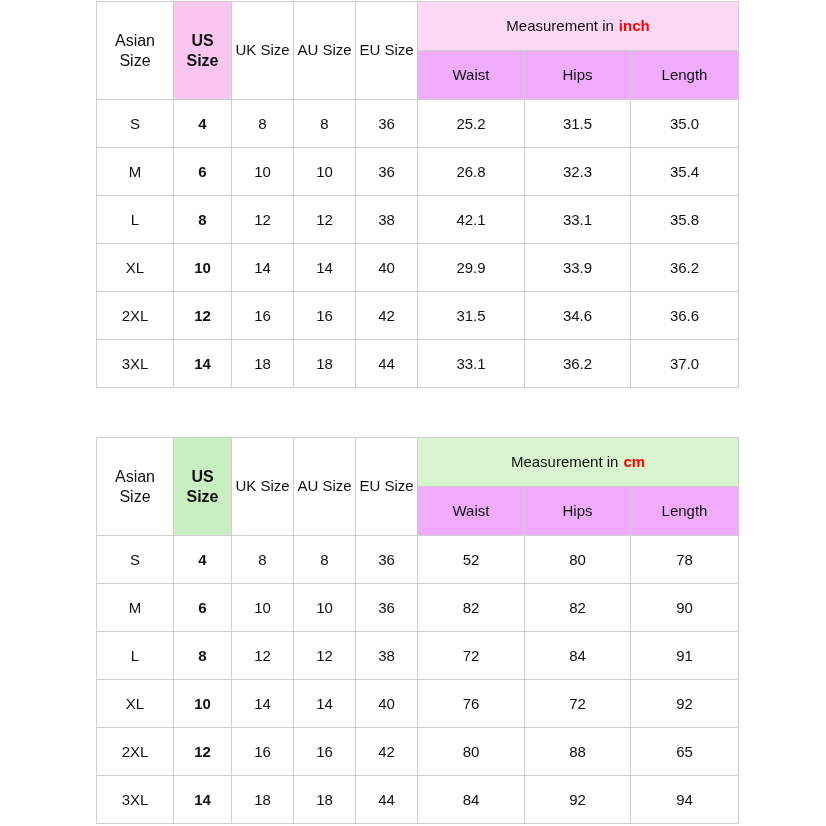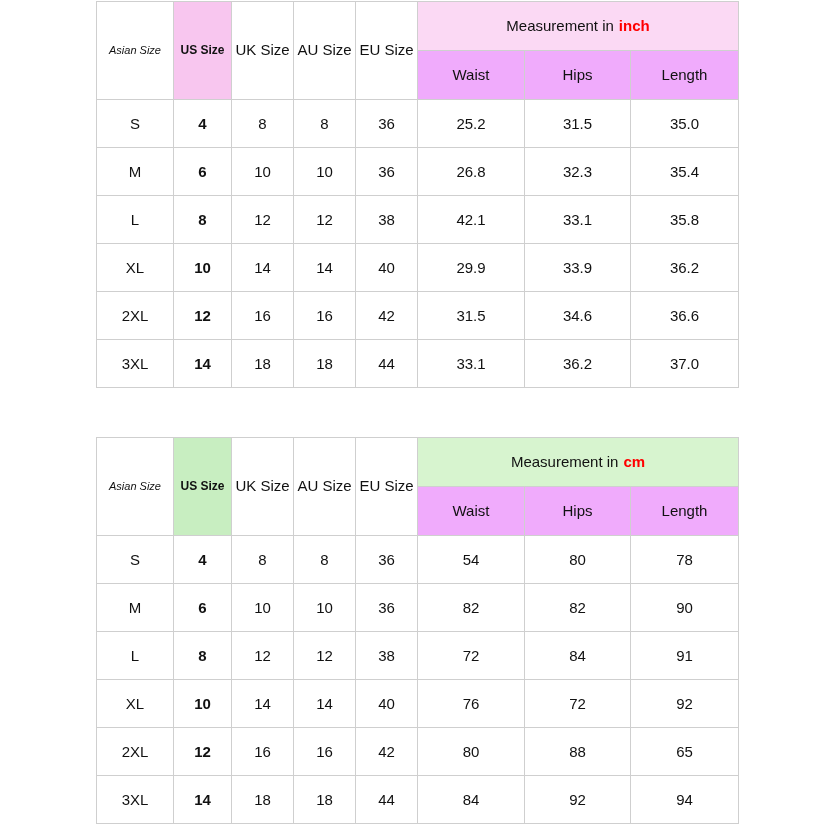--- a/index.html
+++ b/index.html
@@ -32,25 +32,24 @@
     padding: 0 2px;
     font-size: 15px;
     font-weight: normal;
     background: #fff;
   }
   table.size-chart thead th {
     height: 48px;
     line-height: 1.25;
   }
   table.size-chart th.asian-head {
-    font-size: 11px;
-    font-style: italic;
+    font-size: 16px;
   }
   table.size-chart th.us-head {
-    font-size: 12px;
+    font-size: 16px;
     font-weight: bold;
     background: var(--us-bg, #f7c8ef);
     margin-top: 29px;
   }
   table.size-chart th.measure-band {
     background: var(--meas-bg, #fbdcf5);
     font-size: 15px;
   }
   table.size-chart th.measure-sub {
     background: #f0abfc;
@@ -197,21 +196,21 @@
         <th class="measure-sub">Length</th>
       </tr>
     </thead>
     <tbody>
         <tr>
           <td>S</td>
           <td class="us-col">4</td>
           <td>8</td>
           <td>8</td>
           <td>36</td>
-          <td>54</td>
+          <td>52</td>
           <td>80</td>
           <td>78</td>
         </tr>
         <tr>
           <td>M</td>
           <td class="us-col">6</td>
           <td>10</td>
           <td>10</td>
           <td>36</td>
           <td>82</td>

